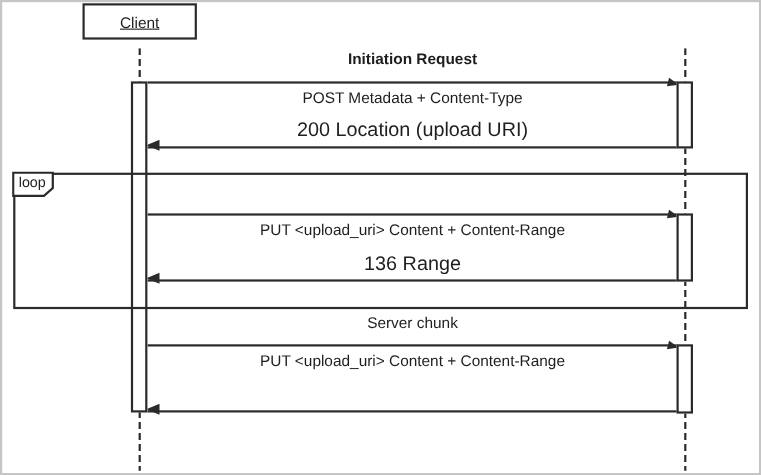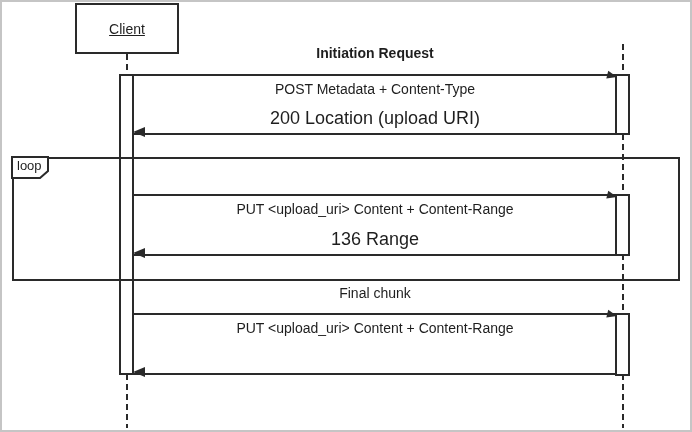--- a/index.html
+++ b/index.html
@@ -8,21 +8,21 @@
   }
   html,body{margin:0;padding:0;background:#fff;}
   body{font-family:"Liberation Sans","DejaVu Sans",sans-serif;color:var(--text);}
   .canvas{
     position:relative;width:692px;height:432px;background:#ffffff;overflow:hidden;
   }
   .frame-border{position:absolute;inset:0;border:2px solid #c5c5c5;z-index:9;pointer-events:none;}
 
   
   .actor{
-    position:absolute;top:3px;height:51px;box-sizing:border-box;
+    position:absolute;top:3px;height:33px;box-sizing:border-box;
     border:2px solid var(--line);background:#fff;z-index:2;
     display:flex;align-items:center;justify-content:center;
     font-size:14px;text-decoration:underline;
   }
   #actor-client{left:75px;width:104px;}
   #actor-server{left:575px;width:100px;}
 
   
   .lifeline{
     position:absolute;top:44px;width:2px;height:384px;z-index:1;
@@ -86,21 +86,21 @@
 </style>
 </head>
 <body>
 
 <div class="canvas">
 
   <div class="lifeline" id="lifeline-client"></div>
   <div class="lifeline" id="lifeline-server"></div>
 
   <div class="sec-title" id="title-0">Initiation Request</div>
-  <div class="sec-title" id="title-2">Final chunk</div>
+  <div class="sec-title" id="title-2">Server chunk</div>
 
   <div class="msgbox" id="msg-0">
     <div class="arrow-req"></div>
     <div class="arrow-res"></div>
     <div class="req-label">POST Metadata + Content-Type</div>
     <div class="res-label">200 Location (upload URI)</div>
   </div>
 
   <div class="msgbox" id="msg-1">
     <div class="arrow-req"></div>

